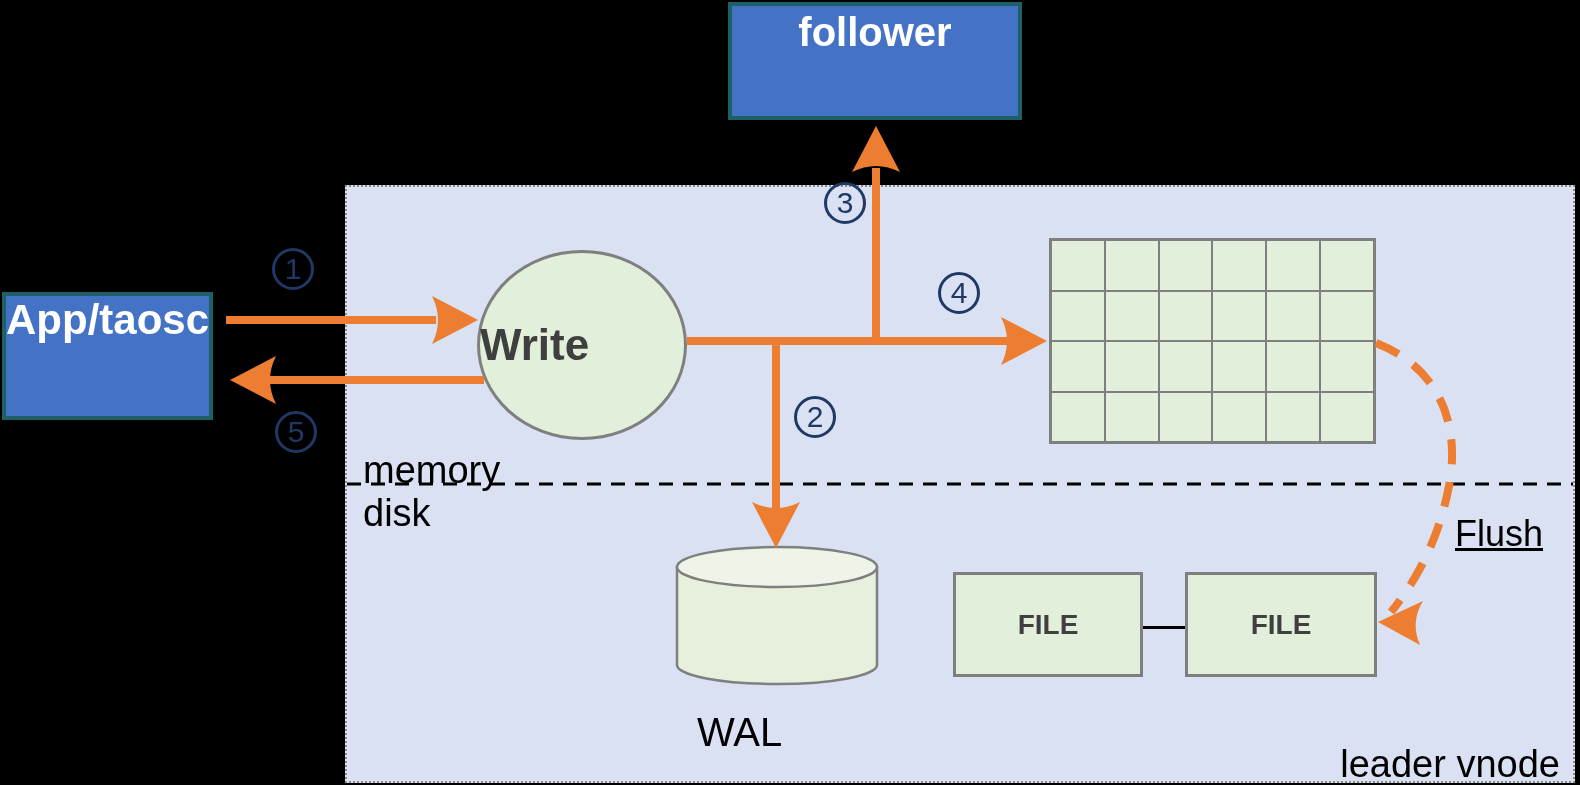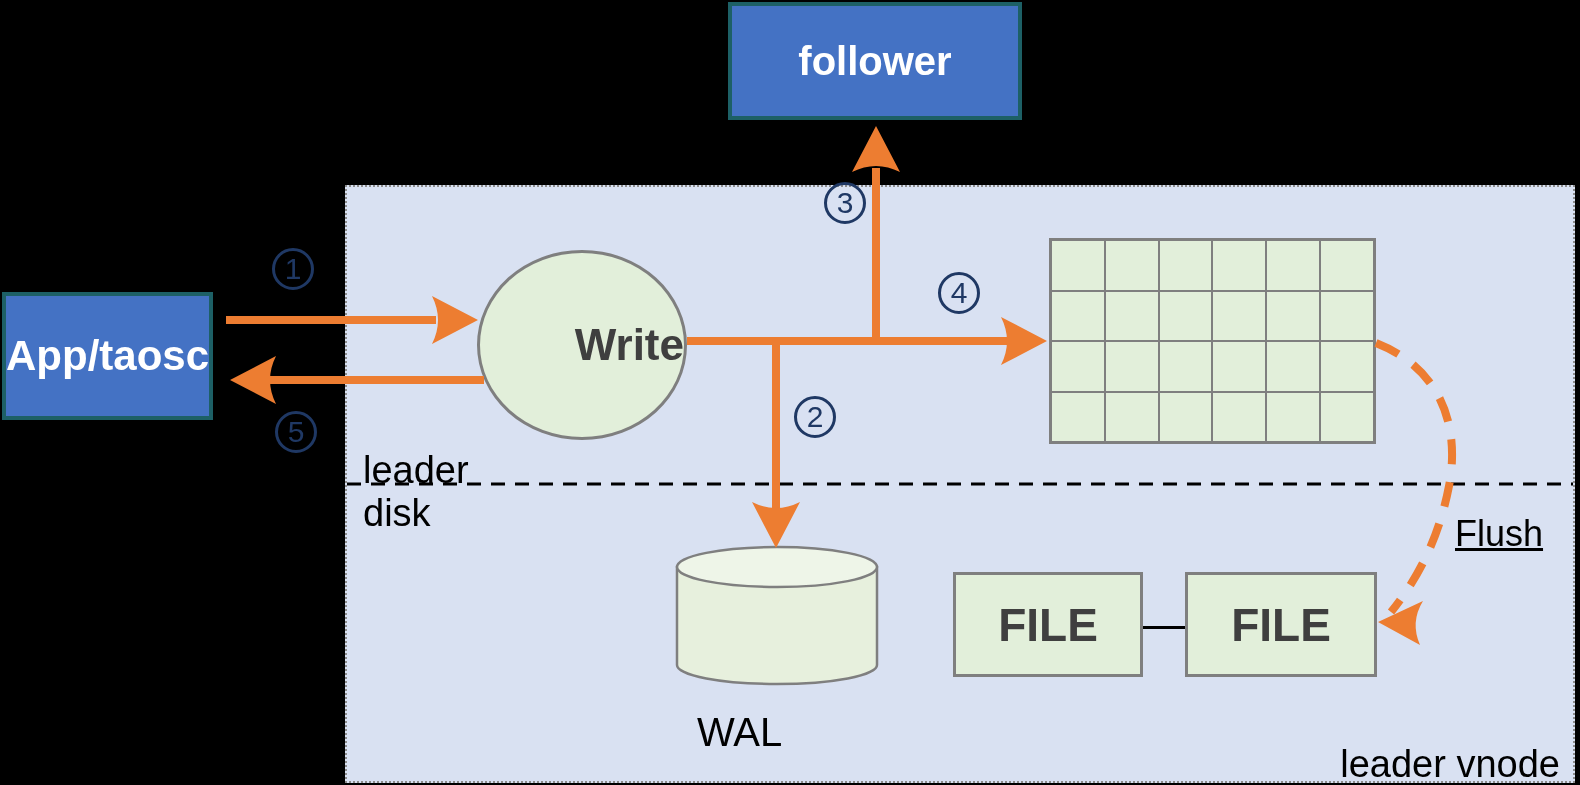--- a/index.html
+++ b/index.html
@@ -23,35 +23,35 @@
   }
 
   
   .blue-box {
     box-sizing: border-box;
     background: var(--node_blue, #4472c4);
     border: 4px solid var(--node_blue_border, #1d6066);
     color: var(--node_text_white, #fff);
     font-weight: bold;
     display: flex; flex-direction: column;
-    align-items: center; justify-content: center;
+    align-items: center; justify-content: space-between;
     text-align: center;
     z-index: 20;
   }
   .follower-box { left: 728px; top: 2px; width: 294px; height: 118px; font-size: 40px; line-height: 1.3; }
   .app-box      { left: 2px; top: 292px; width: 211px; height: 128px; font-size: 42px; }
 
   
   .write-ellipse {
     left: 477px; top: 250px; width: 210px; height: 190px;
     box-sizing: border-box;
     background: var(--shape_green, #e2efda);
     border: 3px solid var(--shape_border_gray, #7f7f7f);
     border-radius: 50%;
-    display: flex; align-items: center; justify-content: flex-end;
+    display: flex; align-items: center; justify-content: flex-start;
     font-size: 44px; font-weight: bold;
     color: var(--node_text_dark, #3f3f3f);
     z-index: 5;
   }
 
   
   .mem-grid {
     left: 1049px; top: 238px; width: 327px; height: 206px;
     box-sizing: border-box;
     display: grid;
@@ -62,21 +62,21 @@
     background: var(--shape_green, #e2efda);
     border: 1px solid var(--shape_border_gray, #7f7f7f);
   }
 
   
   .file-box {
     box-sizing: border-box;
     background: var(--shape_green, #e2efda);
     border: 3px solid var(--shape_border_gray, #7f7f7f);
     display: flex; align-items: center; justify-content: center;
-    font-size: 46px; font-weight: bold;
+    font-size: 28px; font-weight: bold;
     color: var(--node_text_dark, #3f3f3f);
     z-index: 5;
   }
   .file-left  { left: 953px;  top: 572px; width: 190px; height: 105px; }
   .file-right { left: 1185px; top: 572px; width: 192px; height: 105px; }
   .file-connector {
     left: 1143px; top: 626px; width: 42px; height: 3px;
     background: var(--label_black, #000);
     z-index: 5;
   }
@@ -112,21 +112,21 @@
   .step-2 { left: 794px; top: 396px; }
   .step-3 { left: 824px; top: 182px; }
   .step-4 { left: 938px; top: 272px; }
   .step-5 { left: 275px; top: 411px; }
 </style>
 </head>
 <body>
 
 <div class="abs leader-region"></div>
 
-<div class="abs plain-label memory-label">leader</div>
+<div class="abs plain-label memory-label">memory</div>
 <div class="abs plain-label disk-label">disk</div>
 
 <div class="abs blue-box follower-box">
   <span>follower</span>
 </div>
 
 <div class="abs blue-box app-box">
   <span>App/taosc</span>
 </div>
 

